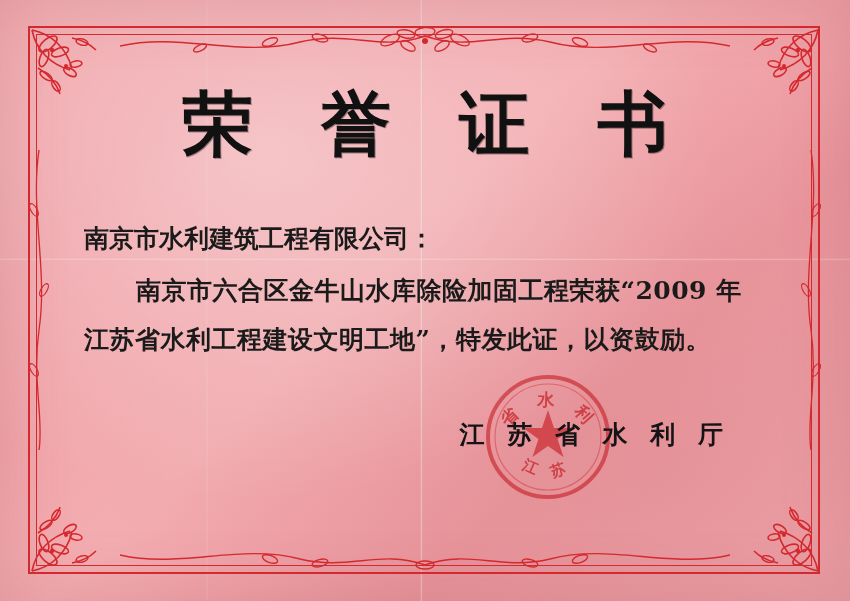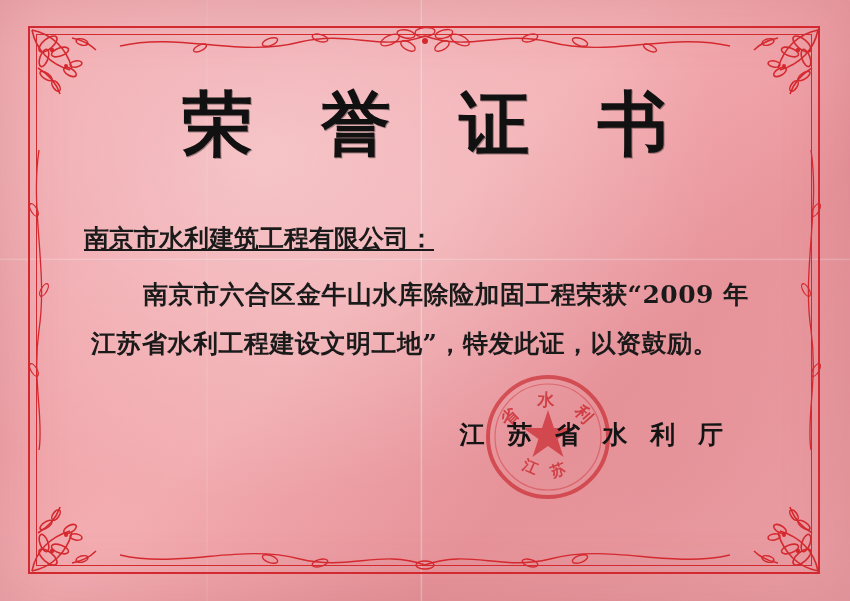--- a/index.html
+++ b/index.html
@@ -95,23 +95,23 @@
     position: absolute;
     left: 84px;
     top: 214px;
     width: 682px;
     color: #1a1a1a;
     font-family: "DejaVu Serif", "Liberation Serif", serif;
     font-size: 25px;
     line-height: 49px;
     font-weight: bold;
   }
-  .salutation { margin: 0 0 3px 0; text-decoration: underline; }
+  .salutation { margin: 0 0 3px 0; }
   .para {
-    margin: 7px;
+    margin: 0;
     text-indent: 52px;
     letter-spacing: 0.5px;
   }
   .signature-block {
     position: absolute;
     right: 120px;
     top: 418px;
     text-align: center;
     color: #141414;
     font-family: "DejaVu Serif", "Liberation Serif", serif;

